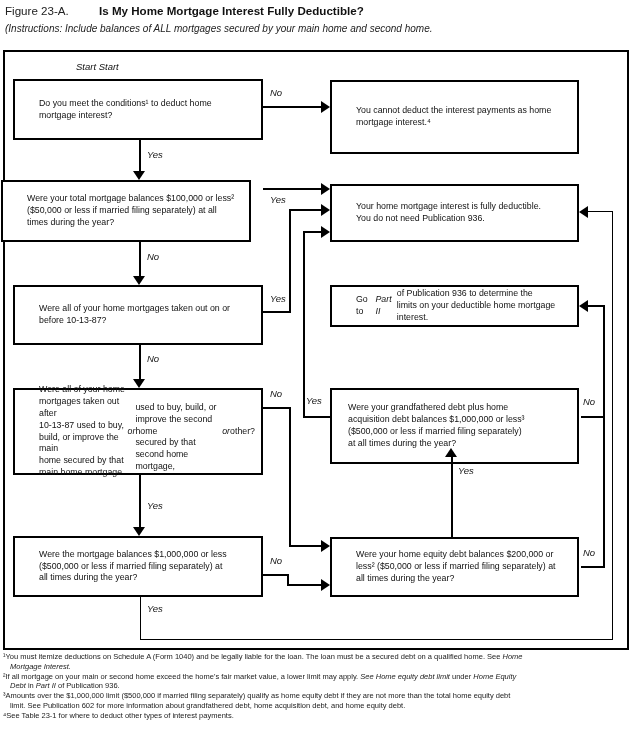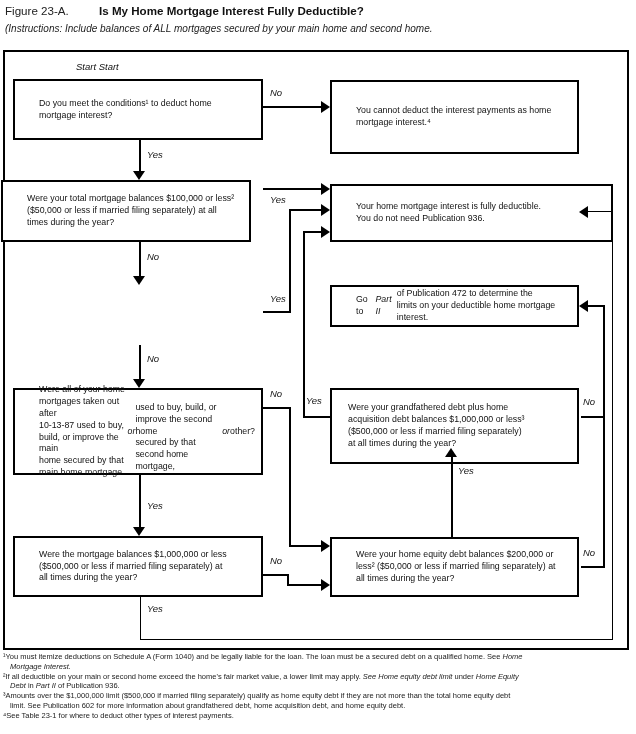--- a/index.html
+++ b/index.html
@@ -35,34 +35,36 @@
 
   <div class="frame"></div>
 
   <div class="lbl" style="left:76px;top:61px;">Start Start</div>
 
   <div class="box" style="left:13px;top:79px;width:250px;height:61px;">Do you meet the conditions¹ to deduct home
 mortgage interest?</div>
   <div class="box" style="left:1px;top:180px;width:250px;height:62px;">Were your total mortgage balances $100,000 or less²
 ($50,000 or less if married filing separately) at all
 times during the year?</div>
+  <div class="box" style="left:13px;top:285px;width:250px;height:60px;">Were all of your home mortgages taken out on or
+before 10-13-87?</div>
   <div class="box" style="left:13px;top:388px;width:250px;height:87px;"><span>Were all of your home mortgages taken out after
 10-13-87 used to buy, build, or improve the main
 home secured by that main home mortgage </span><span class="it">or</span><span>
 used to buy, build, or improve the second home
 secured by that second home mortgage, </span><span class="it">or</span><span> other?</span></div>
   <div class="box" style="left:13px;top:536px;width:250px;height:61px;">Were the mortgage balances $1,000,000 or less
 ($500,000 or less if married filing separately) at
 all times during the year?</div>
 
   <div class="box" style="left:330px;top:80px;width:249px;height:74px;">You cannot deduct the interest payments as home
 mortgage interest.⁴</div>
-  <div class="box" style="left:330px;top:184px;width:283px;height:58px;">Your home mortgage interest is fully deductible.
+  <div class="box" style="left:330px;top:184px;width:249px;height:58px;">Your home mortgage interest is fully deductible.
 You do not need Publication 936.</div>
-  <div class="box" style="left:330px;top:285px;width:249px;height:42px;"><span>Go to </span><span class="it">Part II</span><span> of Publication 472 to determine the
+  <div class="box" style="left:330px;top:285px;width:249px;height:42px;"><span>Go to </span><span class="it">Part II</span><span> of Publication 936 to determine the
 limits on your deductible home mortgage interest.</span></div>
   <div class="box pad" style="left:330px;top:388px;width:249px;height:76px;">Were your grandfathered debt plus home
 acquisition debt balances $1,000,000 or less³
 ($500,000 or less if married filing separately)
 at all times during the year?</div>
   <div class="box" style="left:330px;top:537px;width:249px;height:60px;">Were your home equity debt balances $200,000 or
 less² ($50,000 or less if married filing separately) at
 all times during the year?</div>
 
   <div class="ln" style="left:139px;top:140px;width:2px;height:31px;"></div>
@@ -128,20 +130,20 @@
   <div class="ln" style="left:140px;top:597px;width:1px;height:43px;"></div>
   <div class="ln" style="left:140px;top:639px;width:473px;height:1px;"></div>
   <div class="ln" style="left:612px;top:212px;width:1px;height:428px;"></div>
   <div class="ln" style="left:588px;top:211px;width:25px;height:1px;"></div>
   <div class="ar l" style="left:579px;top:206px;"></div>
   <div class="lbl" style="left:147px;top:603px;">Yes</div>
 
   <div id="fns">
     <div class="fn"><span>¹You must itemize deductions on Schedule A (Form 1040) and be legally liable for the loan. The loan must be a secured debt on a qualified home. See </span><span class="it">Home
 Mortgage Interest.</span></div>
-    <div class="fn"><span>²If all deductible on your main or second home exceed the home's fair market value, a lower limit may apply. </span><span class="it">See Home equity debt limit</span><span> under </span><span class="it">Home Equity
+    <div class="fn"><span>²If all mortgage on your main or second home exceed the home's fair market value, a lower limit may apply. </span><span class="it">See Home equity debt limit</span><span> under </span><span class="it">Home Equity
 Debt</span><span> in </span><span class="it">Part II</span><span> of Publication 936.</span></div>
     <div class="fn">³Amounts over the $1,000,000 limit ($500,000 if married filing separately) qualify as home equity debt if they are not more than the total home equity debt
 limit. See Publication 602 for more information about grandfathered debt, home acquisition debt, and home equity debt.</div>
     <div class="fn">⁴See Table 23-1 for where to deduct other types of interest payments.</div>
   </div>
 
 </div>
 
 </body></html>

